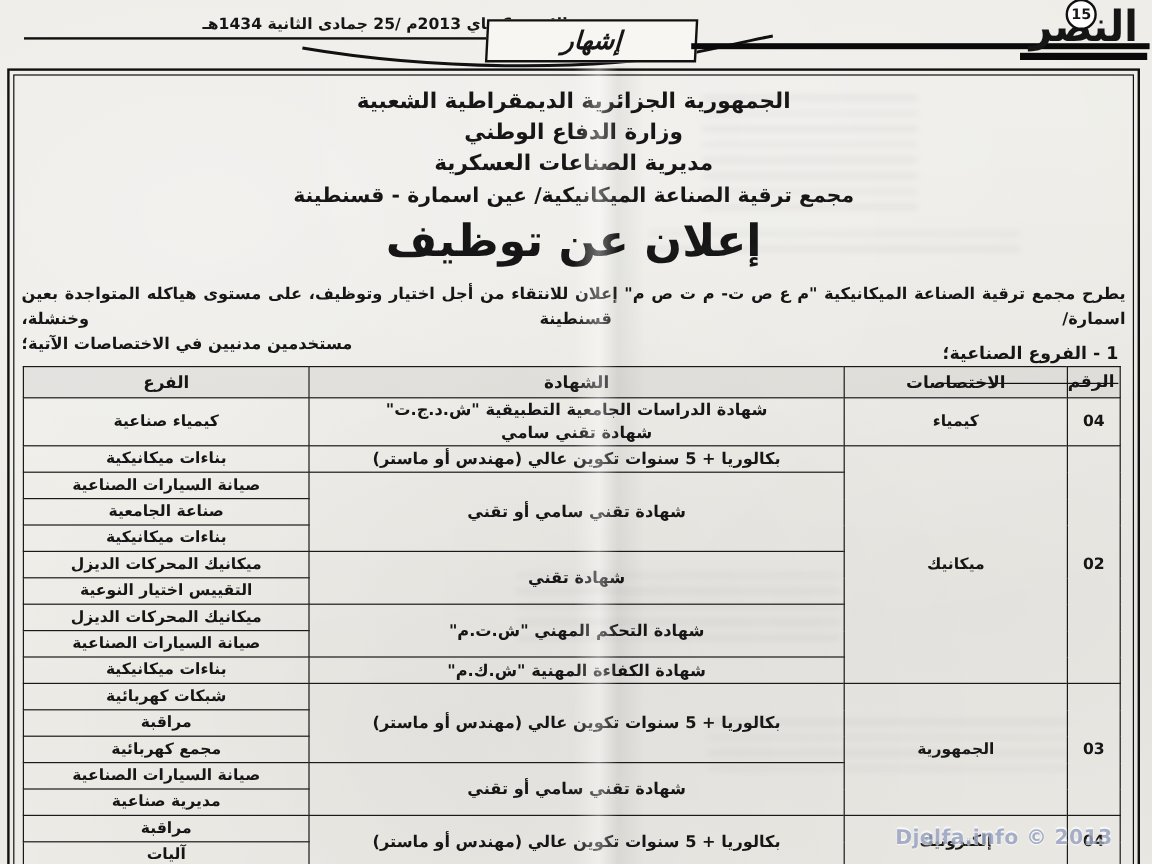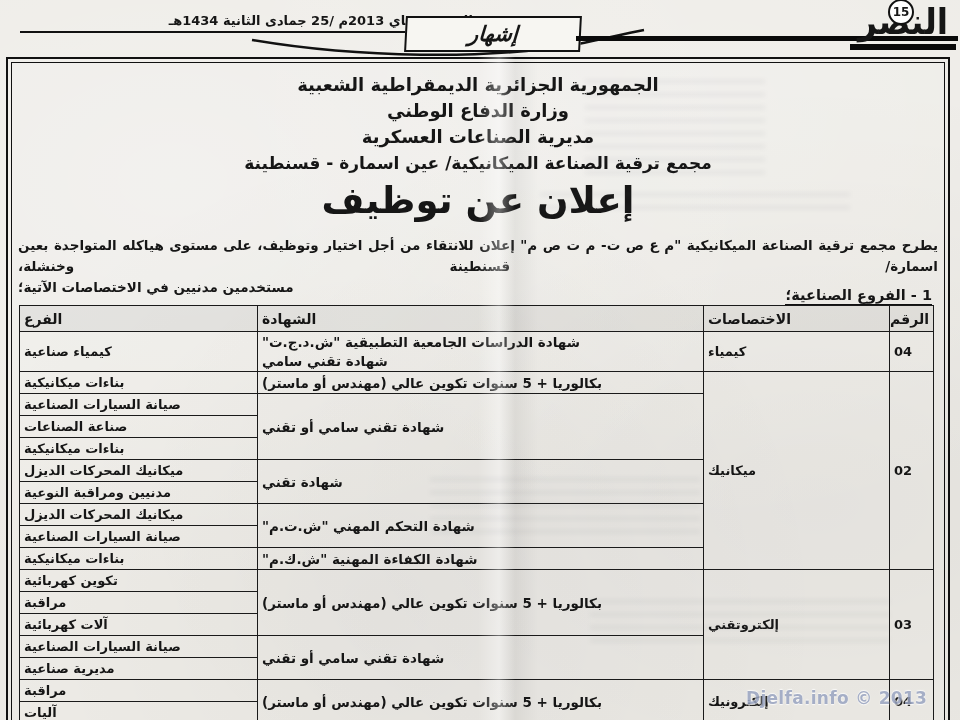--- a/index.html
+++ b/index.html
@@ -49,29 +49,29 @@
   .org-lines .l{font-size:18px;line-height:26px;}
   .org-lines .l4{font-size:17px;}
   .ad-title{position:absolute;top:116px;left:0;right:0;direction:rtl;text-align:center;
     font-size:37px;font-weight:bold;}
   .ad-intro{position:absolute;top:172px;left:6px;right:6px;direction:rtl;
     font-size:13.5px;font-weight:bold;line-height:21px;}
   .ad-intro .jline{text-align:justify;text-align-last:justify;}
   .ad-intro .rline{text-align:left;}
   .section-heading{
     position:absolute;top:224px;right:12px;direction:rtl;font-size:14.5px;font-weight:bold;
-    border-bottom:1.5px solid #111;padding-bottom:1px;
+    border-bottom:1.5px solid #111;padding-bottom:16px;
   }
   
   .jobs-table{
     position:absolute;top:242px;right:10px;width:914px;direction:rtl;
     border-collapse:collapse;table-layout:fixed;
   }
   .jobs-table th,.jobs-table td{
-    border:1.5px solid #1a1a1a;text-align:left;vertical-align:middle;
+    border:1.5px solid #1a1a1a;text-align:center;vertical-align:middle;
     padding:0 4px;overflow:hidden;
   }
   .jobs-table th{height:25px;font-size:14px;font-weight:bold;background:rgba(0,0,0,.05);}
   .jobs-table tr{height:22px;}
   .jobs-table tr.tall{height:40px;}
   .jobs-table td{font-size:13px;font-weight:bold;}
   .jobs-table td.num-cell{font-size:13px;}
   .jobs-table td.cert-cell{font-size:13.5px;}
   .cert-two-lines div{line-height:19px;}
   
@@ -157,55 +157,55 @@
             <td class="num-cell" rowspan="9">02</td>
             <td class="spec-cell" rowspan="9">ميكانيك</td>
             <td class="cert-cell">بكالوريا + 5 سنوات تكوين عالي (مهندس أو ماستر)</td>
             <td class="branch-cell">بناءات ميكانيكية</td>
           </tr>
           <tr>
             <td class="cert-cell" rowspan="3">شهادة تقني سامي أو تقني</td>
             <td class="branch-cell">صيانة السيارات الصناعية</td>
           </tr>
           <tr>
-            <td class="branch-cell">صناعة الصناعات</td>
+            <td class="branch-cell">صناعة الجامعية</td>
           </tr>
           <tr>
             <td class="branch-cell">بناءات ميكانيكية</td>
           </tr>
           <tr>
             <td class="cert-cell" rowspan="2">شهادة تقني</td>
             <td class="branch-cell">ميكانيك المحركات الديزل</td>
           </tr>
           <tr>
-            <td class="branch-cell">مدنيين ومراقبة النوعية</td>
+            <td class="branch-cell">التقييس اختيار النوعية</td>
           </tr>
           <tr>
             <td class="cert-cell" rowspan="2">شهادة التحكم المهني "ش.ت.م"</td>
             <td class="branch-cell">ميكانيك المحركات الديزل</td>
           </tr>
           <tr>
             <td class="branch-cell">صيانة السيارات الصناعية</td>
           </tr>
           <tr>
             <td class="cert-cell">شهادة الكفاءة المهنية "ش.ك.م"</td>
             <td class="branch-cell">بناءات ميكانيكية</td>
           </tr>
 
           <tr>
             <td class="num-cell" rowspan="5">03</td>
-            <td class="spec-cell" rowspan="5">إلكتروتقني</td>
+            <td class="spec-cell" rowspan="5">الجمهورية</td>
             <td class="cert-cell" rowspan="3">بكالوريا + 5 سنوات تكوين عالي (مهندس أو ماستر)</td>
-            <td class="branch-cell">تكوين كهربائية</td>
+            <td class="branch-cell">شبكات كهربائية</td>
           </tr>
           <tr>
             <td class="branch-cell">مراقبة</td>
           </tr>
           <tr>
-            <td class="branch-cell">آلات كهربائية</td>
+            <td class="branch-cell">مجمع كهربائية</td>
           </tr>
           <tr>
             <td class="cert-cell" rowspan="2">شهادة تقني سامي أو تقني</td>
             <td class="branch-cell">صيانة السيارات الصناعية</td>
           </tr>
           <tr>
             <td class="branch-cell">مديرية صناعية</td>
           </tr>
 
           <tr>

